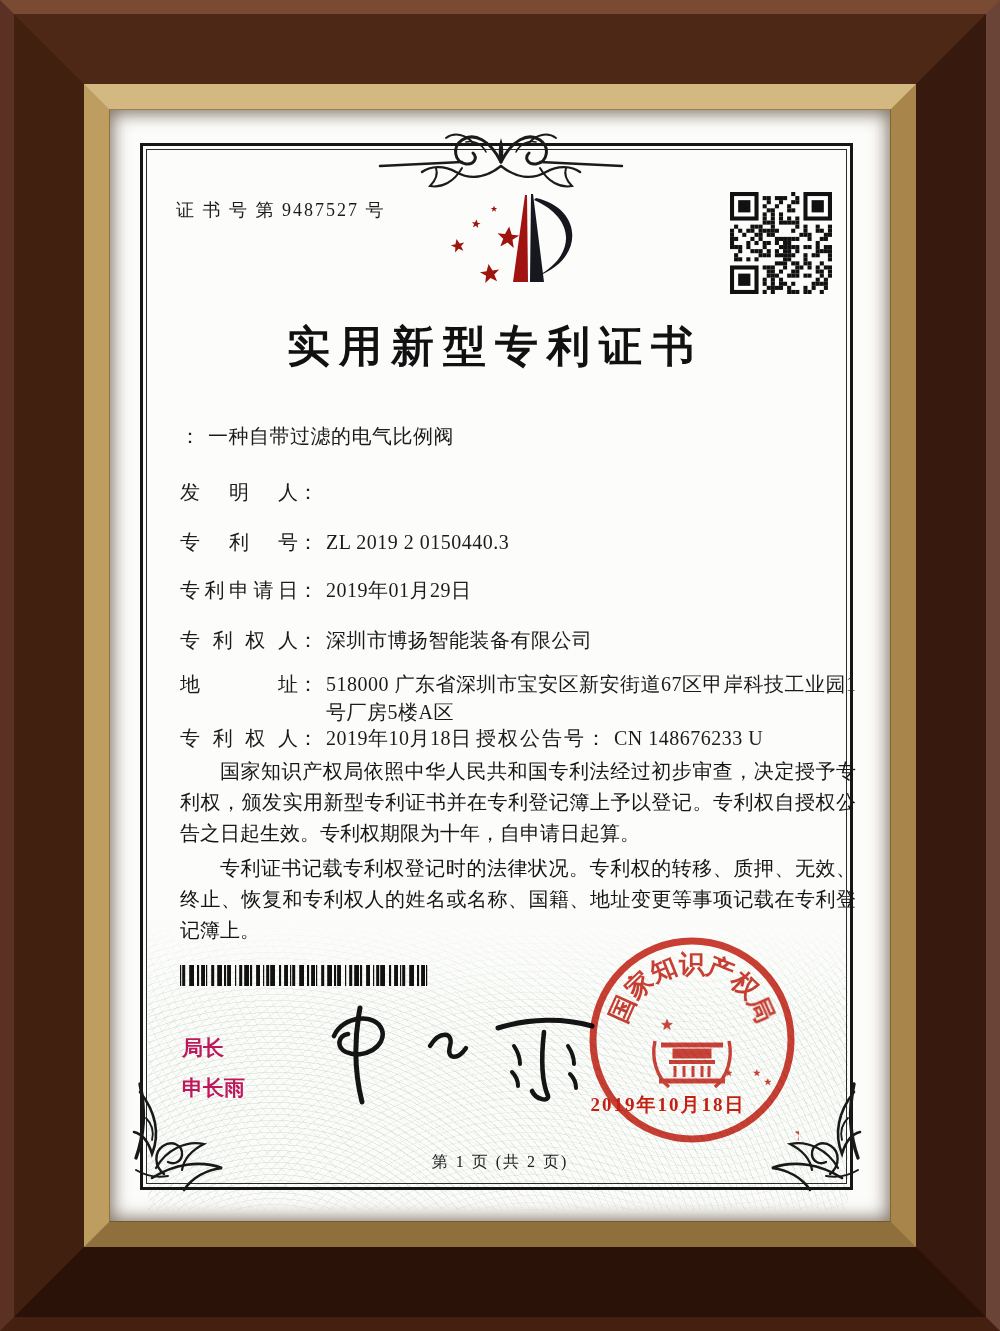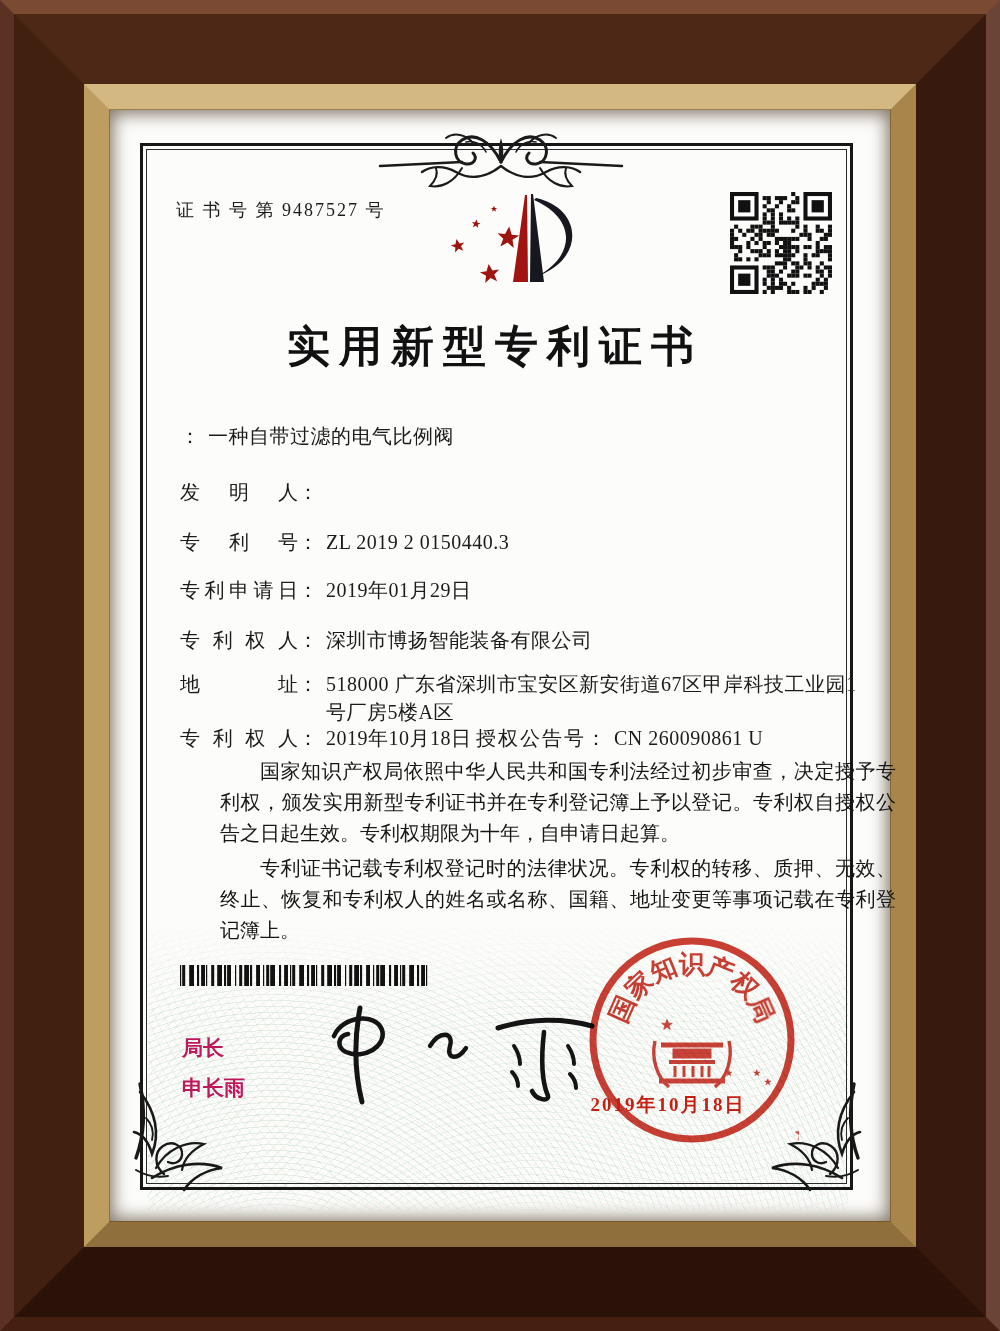--- a/index.html
+++ b/index.html
@@ -25,21 +25,21 @@
   .title{position:absolute;left:0;right:10px;top:208px;text-align:center;font-size:43px;font-weight:700;
     letter-spacing:9px;color:#111;}
   .row{position:absolute;left:70px;display:flex;align-items:flex-start;font-size:20px;color:#1b1b1b;line-height:28px;}
   .row .lbl{display:inline-block;width:118px;text-align:justify;text-align-last:justify;}
   .row .colon{margin-right:8px;}
   .row .val{letter-spacing:.5px;}
   .addr-val{width:548px;}
   .grant-right{position:absolute;left:296px;top:0;display:flex;font-size:20px;}
   .grant-right .lbl2{letter-spacing:2px;}
   .paras{position:absolute;left:70px;top:646px;width:676px;font-size:20px;line-height:31px;color:#161616;
-    text-align:justify;margin-left:40px;}
+    text-align:justify;}
   .paras p{margin:0 0 4px 0;text-indent:2em;}
   .barcode{position:absolute;left:70px;top:855px;width:252px;height:21px;}
   .signoff{position:absolute;left:72px;top:918px;font-family:"Liberation Sans","DejaVu Sans",sans-serif;
     font-weight:700;font-size:21px;line-height:40px;color:#be185d;}
   .signature{position:absolute;left:192px;top:878px;width:316px;height:128px;}
   .seal{position:absolute;left:475px;top:823px;width:214px;height:214px;mix-blend-mode:multiply;opacity:.93;}
   .seal-date{position:absolute;left:448px;top:982px;width:220px;text-align:center;font-size:19px;
     letter-spacing:2px;color:#c41f12;font-weight:600;}
   .footer{position:absolute;left:0;right:0;top:1042px;text-align:center;font-size:16px;letter-spacing:2px;color:#222;}
   .ornament-top{position:absolute;left:268px;top:12px;width:246px;height:84px;}
@@ -361,21 +361,21 @@
       <span class="val addr-val">518000 广东省深圳市宝安区新安街道67区甲岸科技工业园1号厂房5楼A区</span>
     </div>
 
     <div class="row" style="top:614px;width:700px">
       <span class="lbl">专利权人</span>
             <span class="colon">：</span>
       <span class="val">2019年10月18日</span>
       <span class="grant-right">
         <span class="lbl2">授权公告号</span>
               <span class="colon">：</span>
-        <span class="val">CN 260090861 U</span>
+        <span class="val">CN 148676233 U</span>
       </span>
     </div>
 
     <div class="paras">
       <p>国家知识产权局依照中华人民共和国专利法经过初步审查，决定授予专利权，颁发实用新型专利证书并在专利登记簿上予以登记。专利权自授权公告之日起生效。专利权期限为十年，自申请日起算。</p>
       <p>专利证书记载专利权登记时的法律状况。专利权的转移、质押、无效、终止、恢复和专利权人的姓名或名称、国籍、地址变更等事项记载在专利登记簿上。</p>
     </div>
 
     <svg class="barcode" viewBox="0 0 252 21" preserveAspectRatio="none" id="bcSvg">
             <rect x="0" y="0" width="1.2" height="21" fill="#111"></rect>
@@ -463,17 +463,18 @@
     <text x="0" y="0" transform="translate(37.57054521916234,76.08801512623918) rotate(-66)" text-anchor="middle" dominant-baseline="central" font-size="26" font-weight="700" fill="#c41f12" opacity=".92">国</text>
             <text x="0" y="0" transform="translate(54.20596384511621,52.33017517426251) rotate(-44)" text-anchor="middle" dominant-baseline="central" font-size="26" font-weight="700" fill="#c41f12" opacity=".92">家</text>
             <text x="0" y="0" transform="translate(78.52989890039069,36.53402705292416) rotate(-22)" text-anchor="middle" dominant-baseline="central" font-size="26" font-weight="700" fill="#c41f12" opacity=".92">知</text>
             <text x="0" y="0" transform="translate(107,31) rotate(0)" text-anchor="middle" dominant-baseline="central" font-size="26" font-weight="700" fill="#c41f12" opacity=".92">识</text>
             <text x="0" y="0" transform="translate(135.4701010996093,36.53402705292416) rotate(22)" text-anchor="middle" dominant-baseline="central" font-size="26" font-weight="700" fill="#c41f12" opacity=".92">产</text>
             <text x="0" y="0" transform="translate(159.7940361548838,52.33017517426251) rotate(44)" text-anchor="middle" dominant-baseline="central" font-size="26" font-weight="700" fill="#c41f12" opacity=".92">权</text>
             <text x="0" y="0" transform="translate(176.42945478083766,76.08801512623918) rotate(66)" text-anchor="middle" dominant-baseline="central" font-size="26" font-weight="700" fill="#c41f12" opacity=".92">局</text>
           </svg>
     <div class="seal-date">2019年10月18日</div>
 
+    <div class="footer">第 1 页 (共 2 页)</div>
 
    </div>
   </div>
  </div>
 </div>
 
 </body></html>

